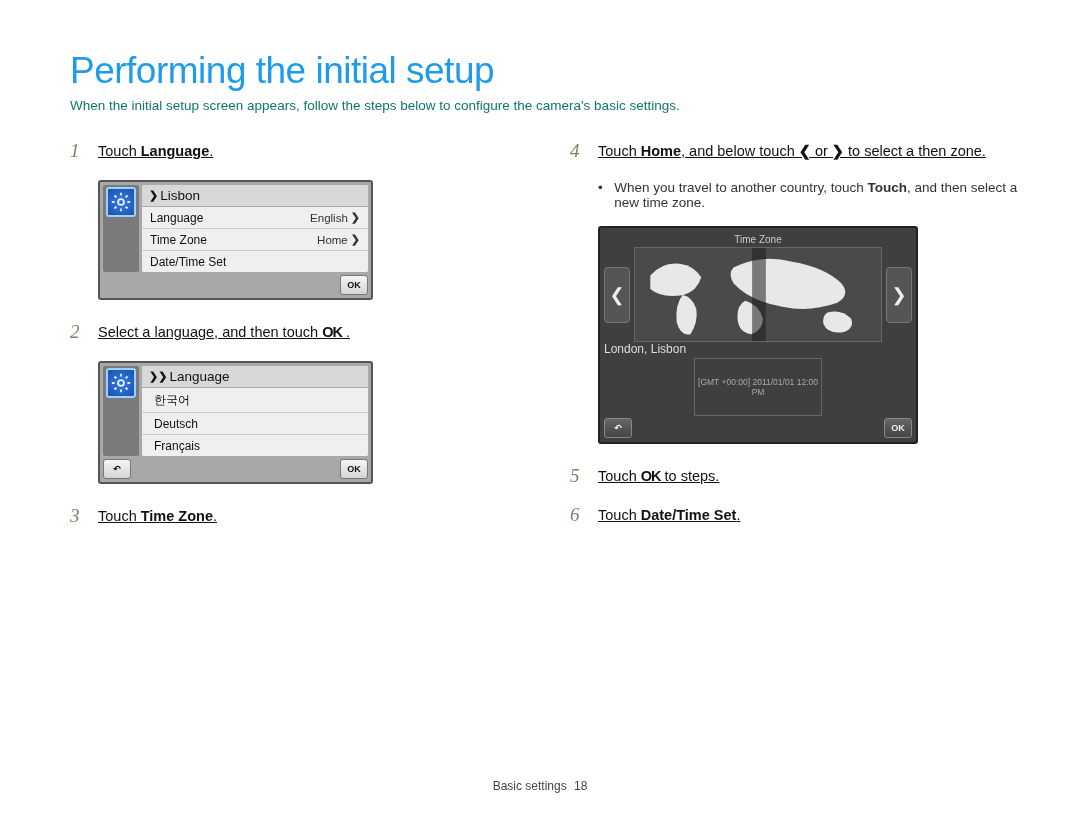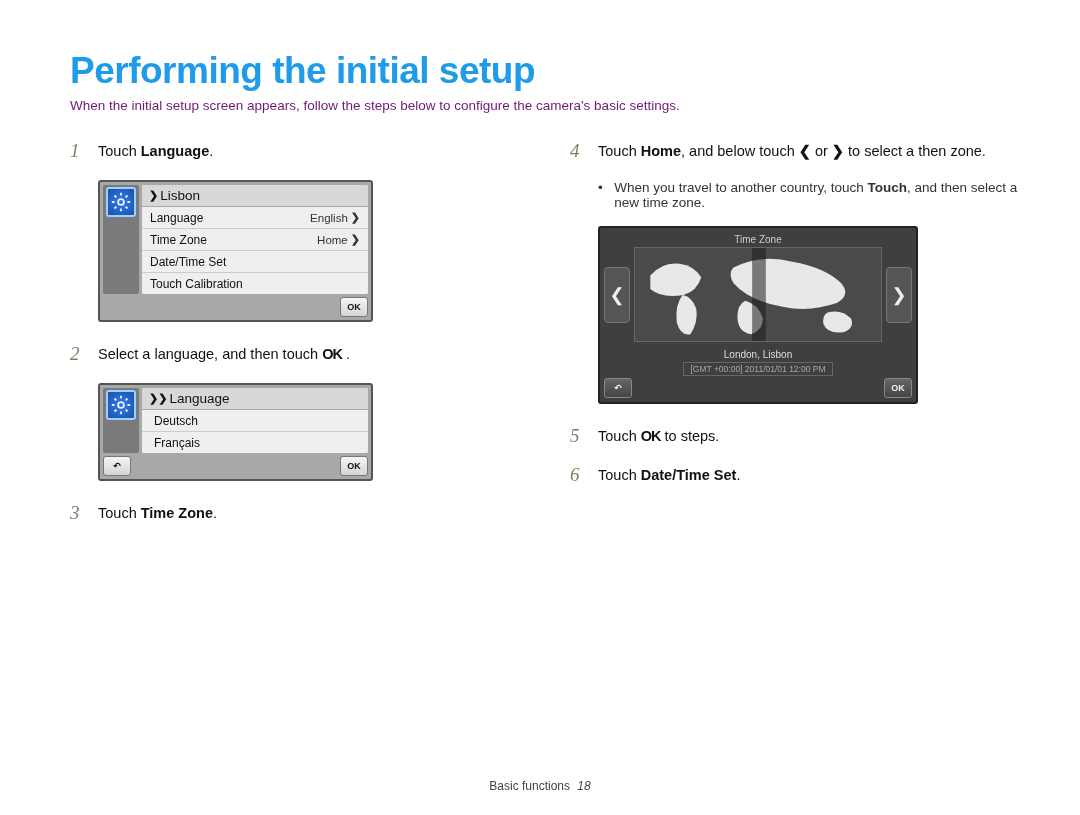--- a/index.html
+++ b/index.html
@@ -8,48 +8,48 @@
     width: 1080px;
     height: 815px;
     background: #fff;
     color: #111;
     position: relative;
     padding: 50px 60px 30px 70px;
   }
   .page-title {
     font-size: 37px;
     color: #1e9be9;
-    font-weight: 700;
+    font-weight: 400;
     letter-spacing: -0.5px;
     margin-bottom: 6px;
   }
   .intro {
     font-size: 13.5px;
-    color: #701a75;
+    color: #0f766e;
     margin-bottom: 28px;
   }
   .columns { display: flex; gap: 50px; }
   .col { flex: 1; }
   .step {
     display: flex;
     gap: 10px;
     margin-bottom: 18px;
     font-size: 14.5px;
     line-height: 1.45;
   }
   .step-num {
     font-family: Georgia, 'Times New Roman', serif;
     font-style: italic;
     font-size: 19px;
     color: #8b7a62;
     width: 18px;
     flex-shrink: 0;
     line-height: 1.1;
   }
-  .step-text { flex: 1; }
+  .step-text { flex: 1; text-decoration: underline; }
   .step-text b { font-weight: bold; }
   .sub-bullet {
     display: flex;
     gap: 8px;
     margin: 4px 0 16px 28px;
     font-size: 13.5px;
     color: #333;
   }
   .sub-bullet .dot { width: 10px; }
   .ok-glyph { font-weight: bold; font-family: Arial; letter-spacing: -1px; }
@@ -145,40 +145,40 @@
     font-size: 18px; color: #eee;
   }
   .tz-map {
     flex: 1; height: 95px;
     background: #4a4a4a;
     border: 1px solid #666;
     position: relative;
     overflow: hidden;
   }
   .tz-map svg { width: 100%; height: 100%; }
-  .tz-city { text-align:center; font-size:10px; color:#ddd; margin-top:7px;}
-  .tz-date { text-align:center; font-size:8.5px; color:#aaa; border:1px solid #666; width:150px; margin:2px auto; padding:1px 0;}
+  .tz-city { text-align:left; font-size:12px; color:#ddd; margin-top:0;}
+  .tz-date { text-align:center; font-size:8.5px; color:#aaa; border:1px solid #666; width:128px; margin:2px auto; padding:18px 0;}
   .tz-footer { display:flex; justify-content:space-between; margin-top:2px;}
   .tz-btn {
     width: 28px; height: 20px;
     background: linear-gradient(#666,#444);
     border: 1px solid #888; border-radius: 3px;
     font-size: 9px; font-weight: bold; color:#eee;
     display: flex; align-items: center; justify-content: center;
   }
 
   .footer {
     position: absolute;
     bottom: 22px;
     left: 0; right: 0;
     text-align: center;
     font-size: 12px;
     color: #444;
   }
-  .footer .pnum { margin-left: 4px; font-style: italic; }
+  .footer .pnum { margin-left: 4px; }
 
   .chev { font-size: 11px; font-weight: bold; }
 </style>
 </head>
 <body>
 
 <h1 class="page-title">Performing the initial setup</h1>
 <p class="intro">When the initial setup screen appears, follow the steps below to configure the camera's basic settings.</p>
 
 <div class="columns">
@@ -218,24 +218,20 @@
             <span>Time Zone</span>
             <span class="row-val">
                 <span>Home</span>
                 <span class="chev">❯</span>
               </span>
           </div>
           <div class="panel-row">
             <span>Date/Time Set</span>
             <span class="row-val"></span>
           </div>
-          <div class="panel-row">
-            <span>Touch Calibration</span>
-            <span class="row-val"></span>
-          </div>
         </div>
       </div>
       <div class="panel-footer">
         <span></span>
         <div class="ok-btn">OK</div>
       </div>
     </div>
 
     <div class="step">
       <div class="step-num">2</div>
@@ -251,20 +247,24 @@
             <svg viewBox="0 0 24 24" fill="none" stroke="currentColor" stroke-width="2">
                 <circle cx="12" cy="12" r="3.2"></circle>
                 <path d="M12 2v3M12 19v3M4.9 4.9l2.1 2.1M17 17l2.1 2.1M2 12h3M19 12h3M4.9 19.1L7 17M17 7l2.1-2.1"></path>
               </svg>
           </div>
         </div>
         <div class="panel-main">
           <div class="panel-header">
             <span class="chev">❯❯</span>
             <span>Language</span>
+          </div>
+          <div class="panel-row">
+            <span><span class="check"></span><span>한국어</span></span>
+              <span></span>
           </div>
           <div class="panel-row">
             <span><span class="check"></span><span>Deutsch</span></span>
               <span></span>
           </div>
           <div class="panel-row">
             <span><span class="check"></span><span>Français</span></span>
               <span></span>
           </div>
         </div>
@@ -337,15 +337,15 @@
       <div class="step-num">6</div>
       <div class="step-text">
         <span>Touch </span><b>Date/Time Set</b><span>.</span>
       </div>
     </div>
 
   </div>
 </div>
 
 <div class="footer">
-  <span>Basic functions</span>
+  <span>Basic settings</span>
   <span class="pnum">18</span>
 </div>
 
 </body></html>

